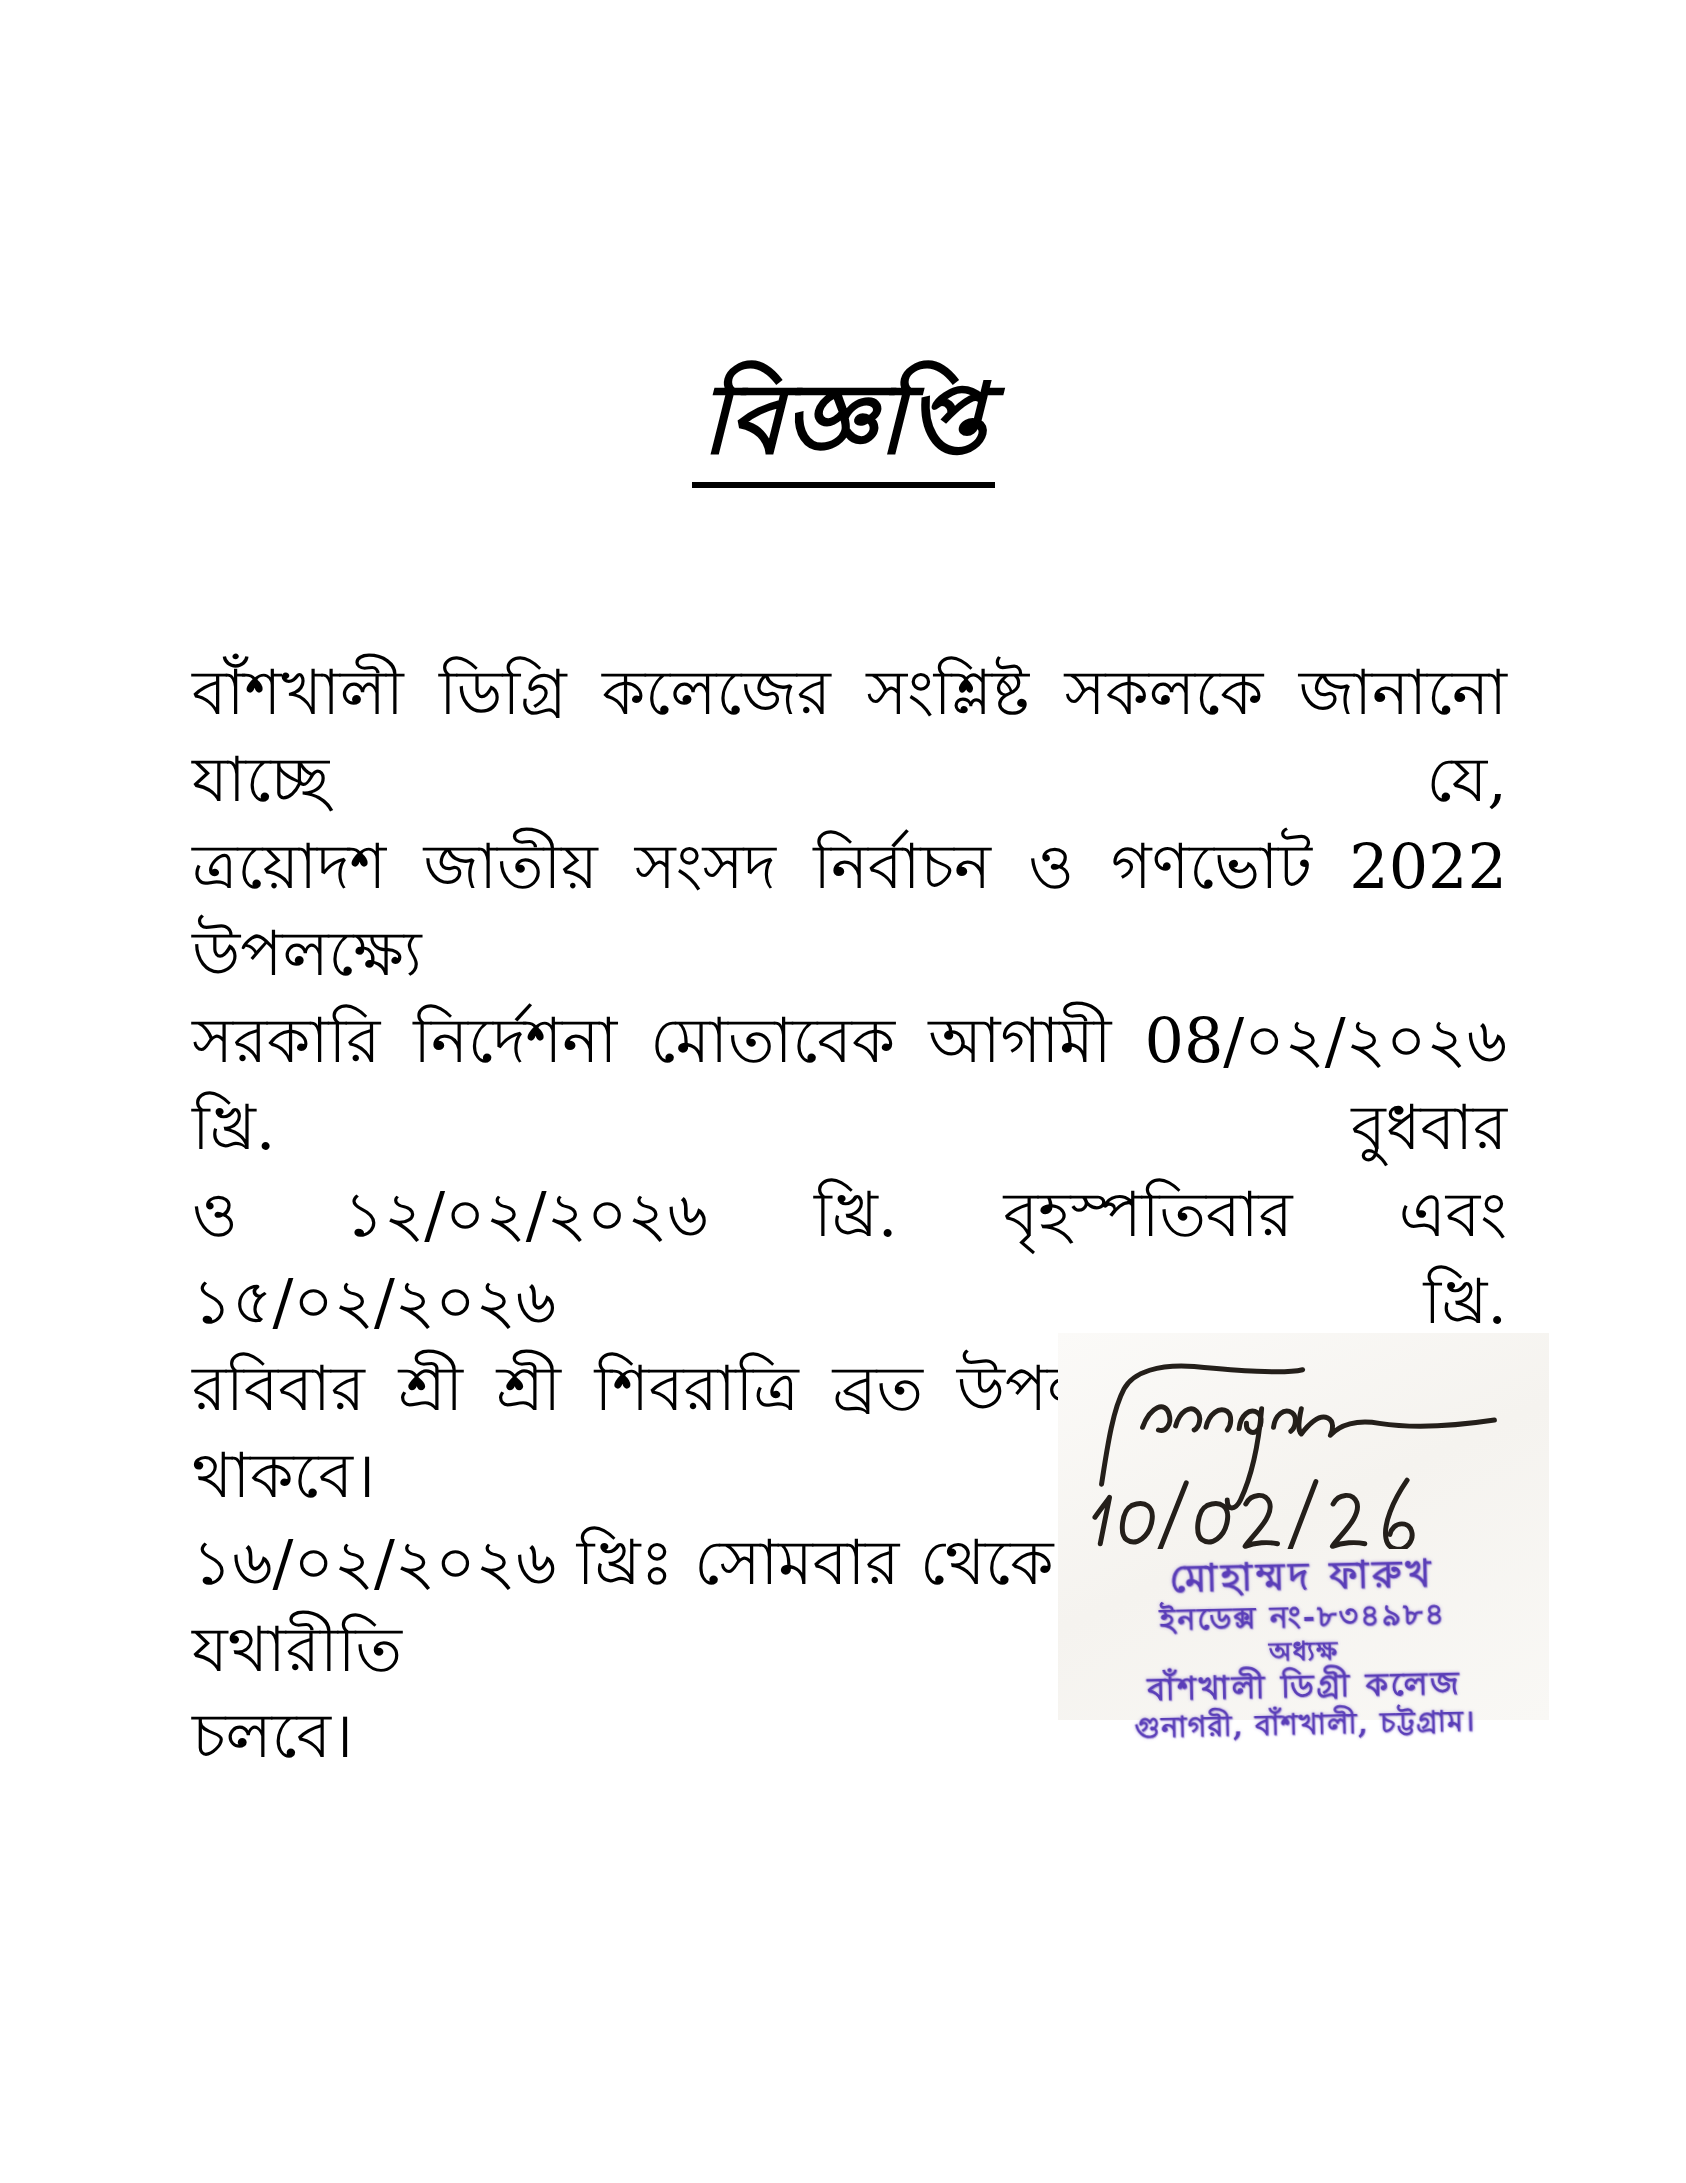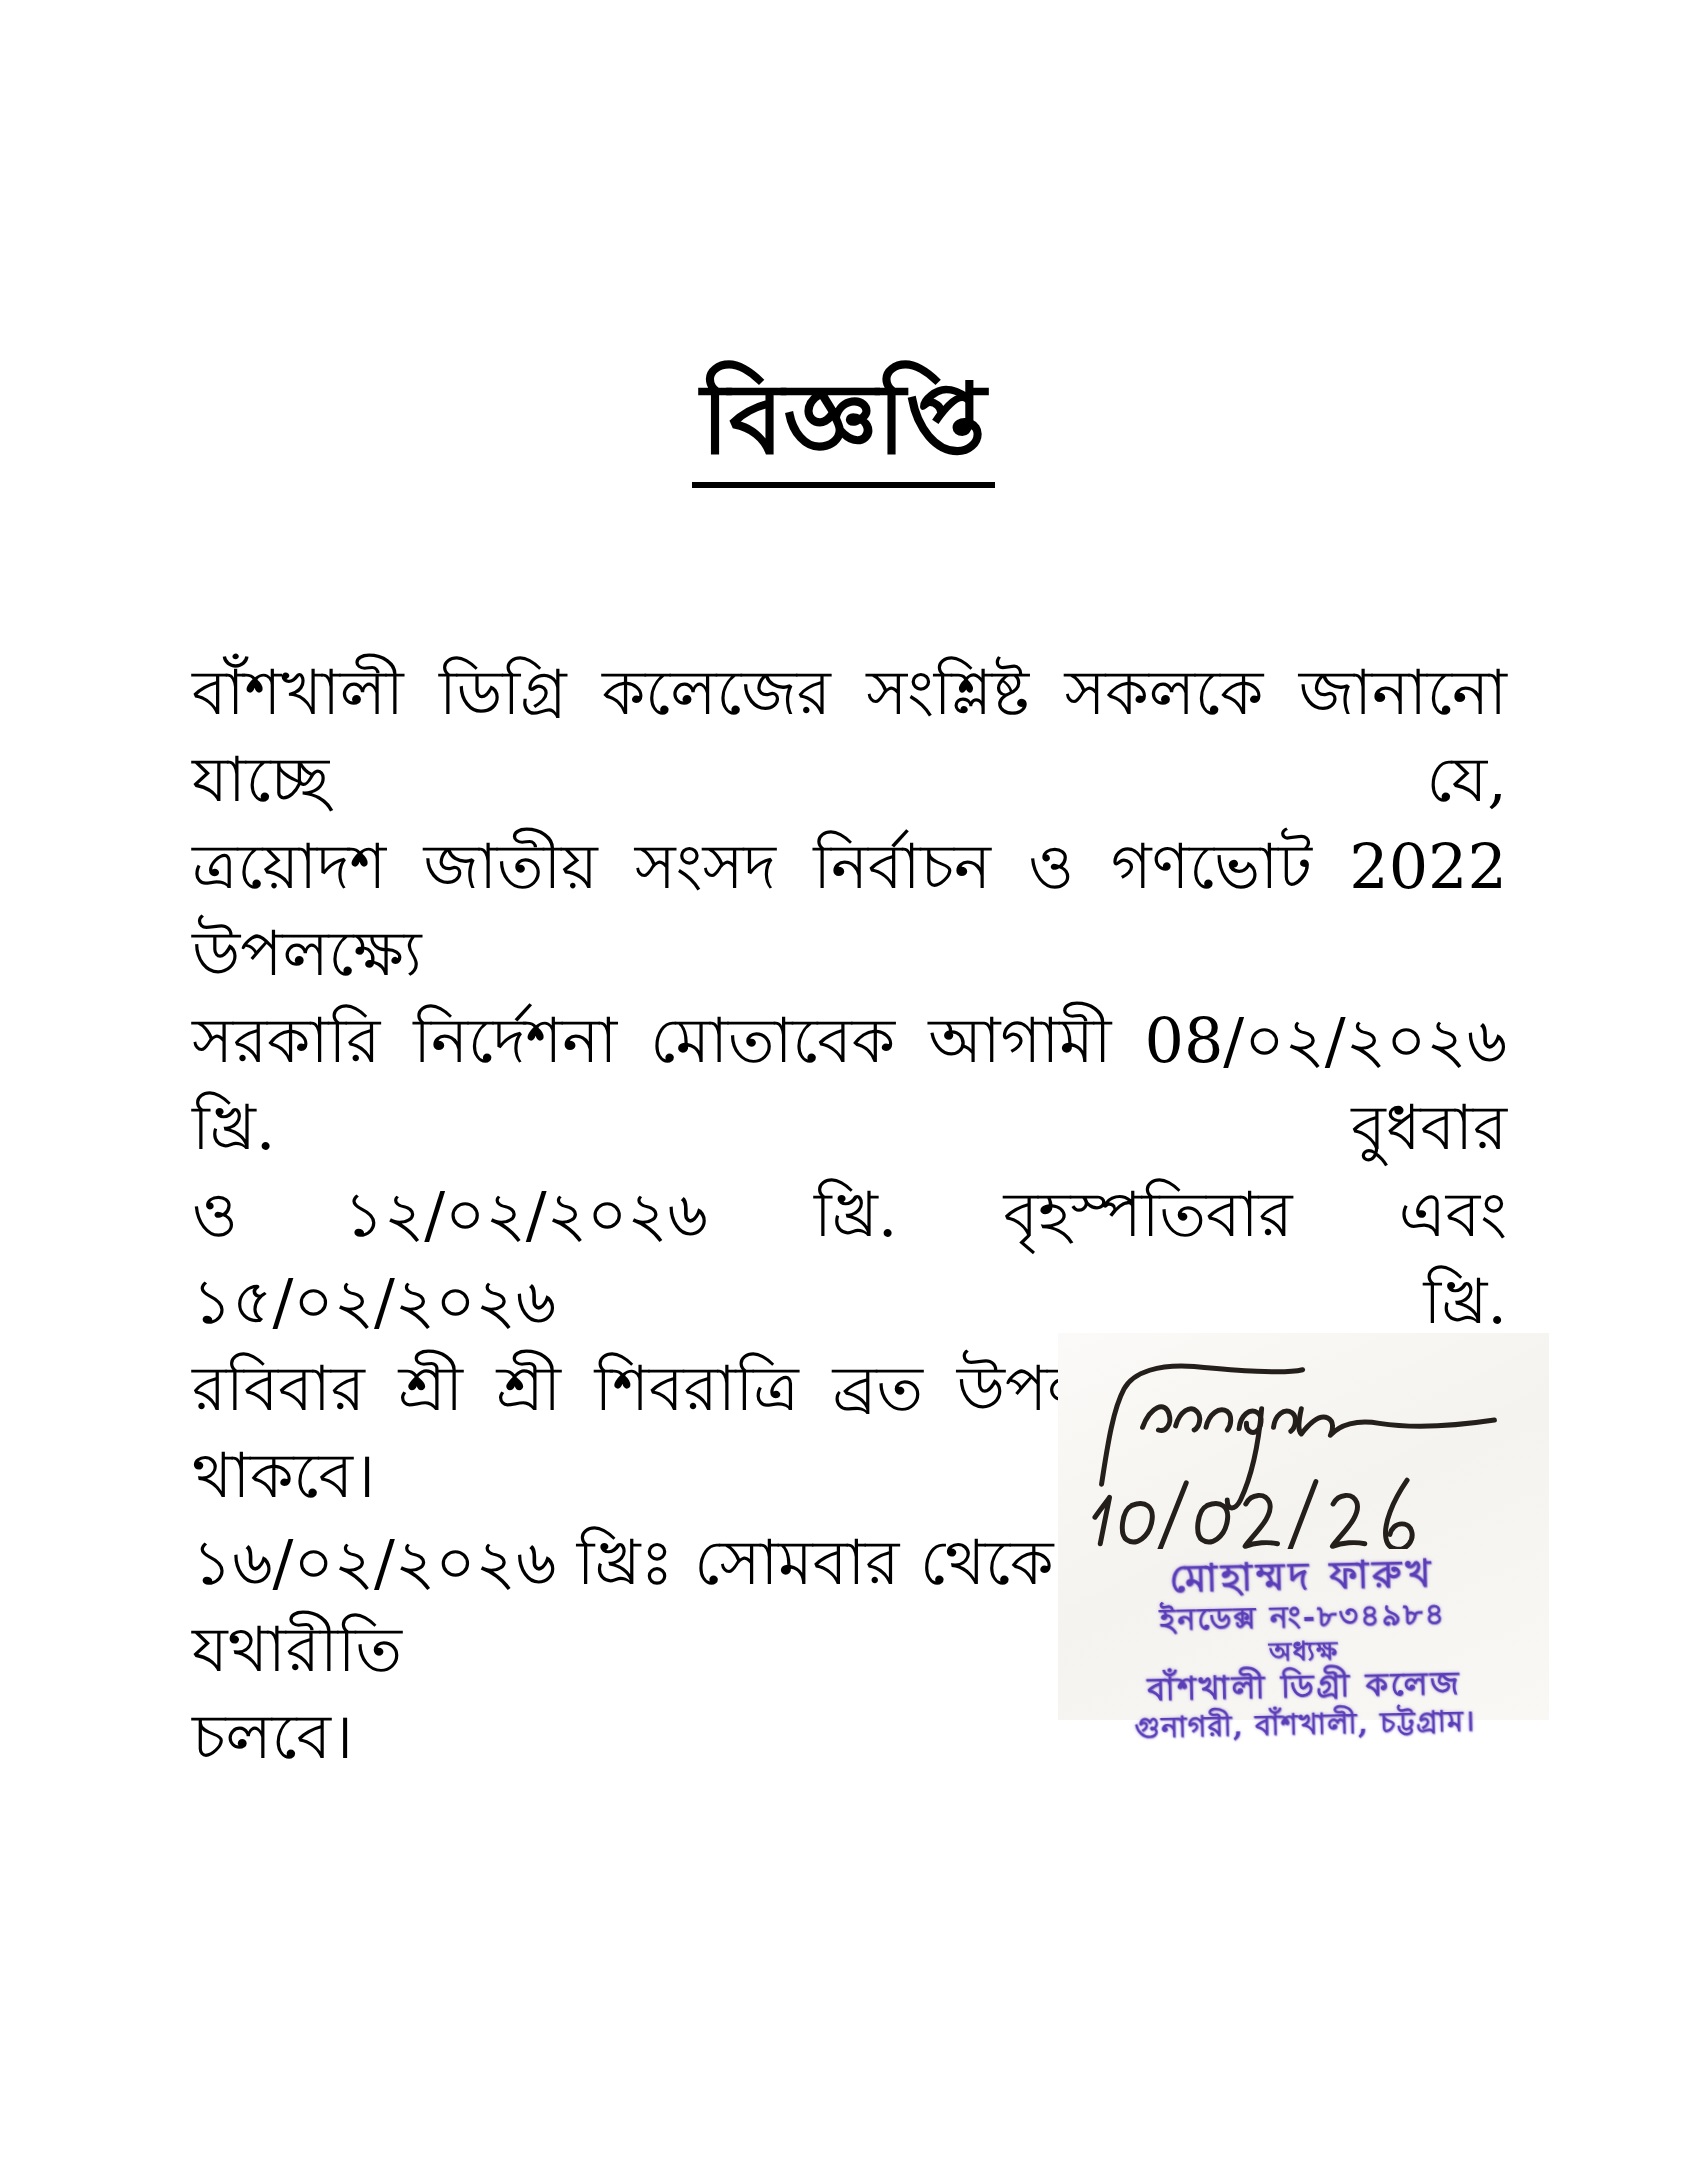--- a/index.html
+++ b/index.html
@@ -12,20 +12,21 @@
     position: relative;
     overflow: hidden;
   }
   .page { position: absolute; inset: 0; }
 
   
   .title-wrap {
     position: absolute;
     top: 363px; left: 0; width: 100%;
     text-align: center;
+    font-style: italic;
   }
   .title {
     display: inline-block;
     font-size: 98px;
     font-weight: 700;
     line-height: 1.15;
     border-bottom: 6px solid #000;
     padding: 0 9.3px 6.6px 9.3px;
   }
 
@@ -42,21 +43,21 @@
   .body-block {
     position: absolute;
     top: 628px; left: 192px; right: 180px; margin-top: 21px;
   }
   .body-line {
     font-size: 62px;
     line-height: 87px;
     text-align: justify;
     text-align-last: justify;
   }
-  .body-line.last { text-align-last: left; }
+  .body-line.last { text-align-last: left; font-family: Liberation Serif, serif; }
 
   
   .sig-area {
     position: absolute;
     left: 1058px; top: 1333px;
     width: 491px; height: 387px;
     background: linear-gradient(155deg, #fbfaf8 0%, #f5f3ef 48%, #f9f8f5 100%);
   }
   .sig-svg { position: absolute; left: 5.3px; top: 6.6px; }
   .sig-svg path {

